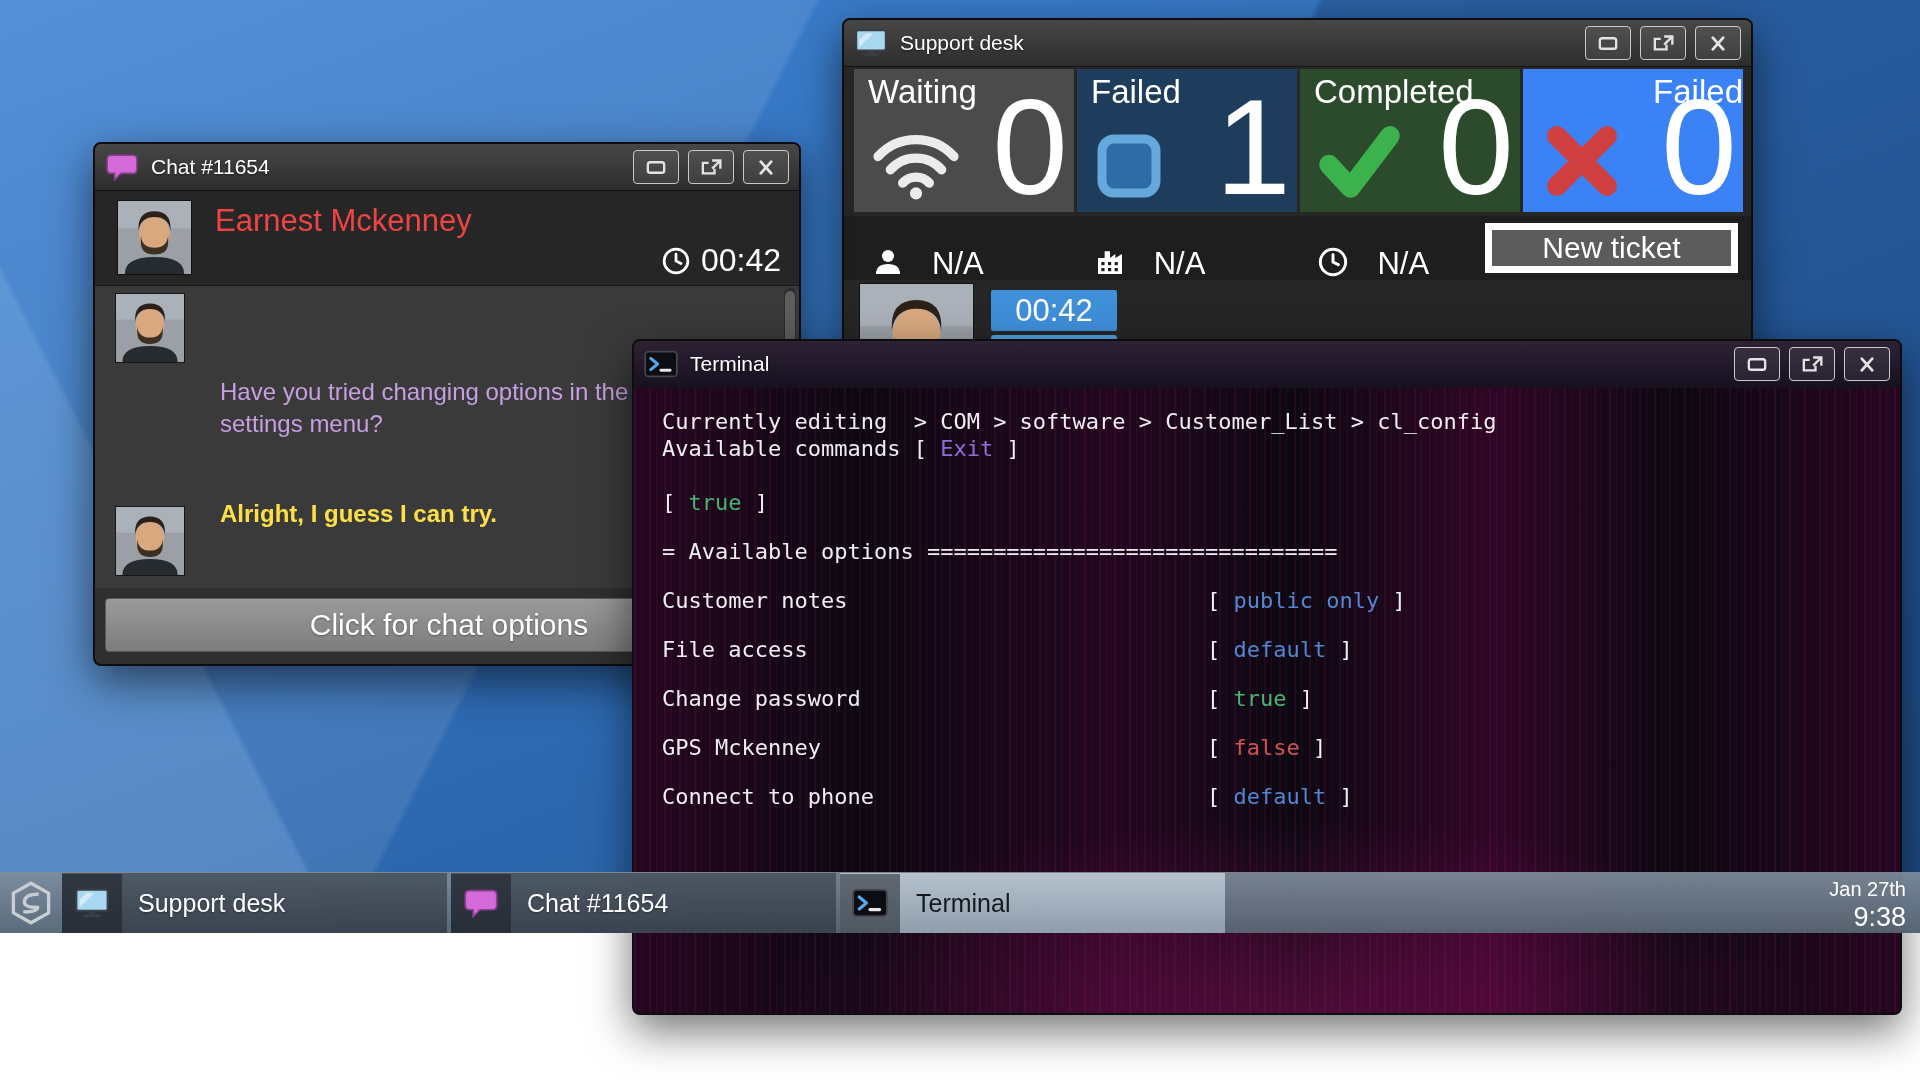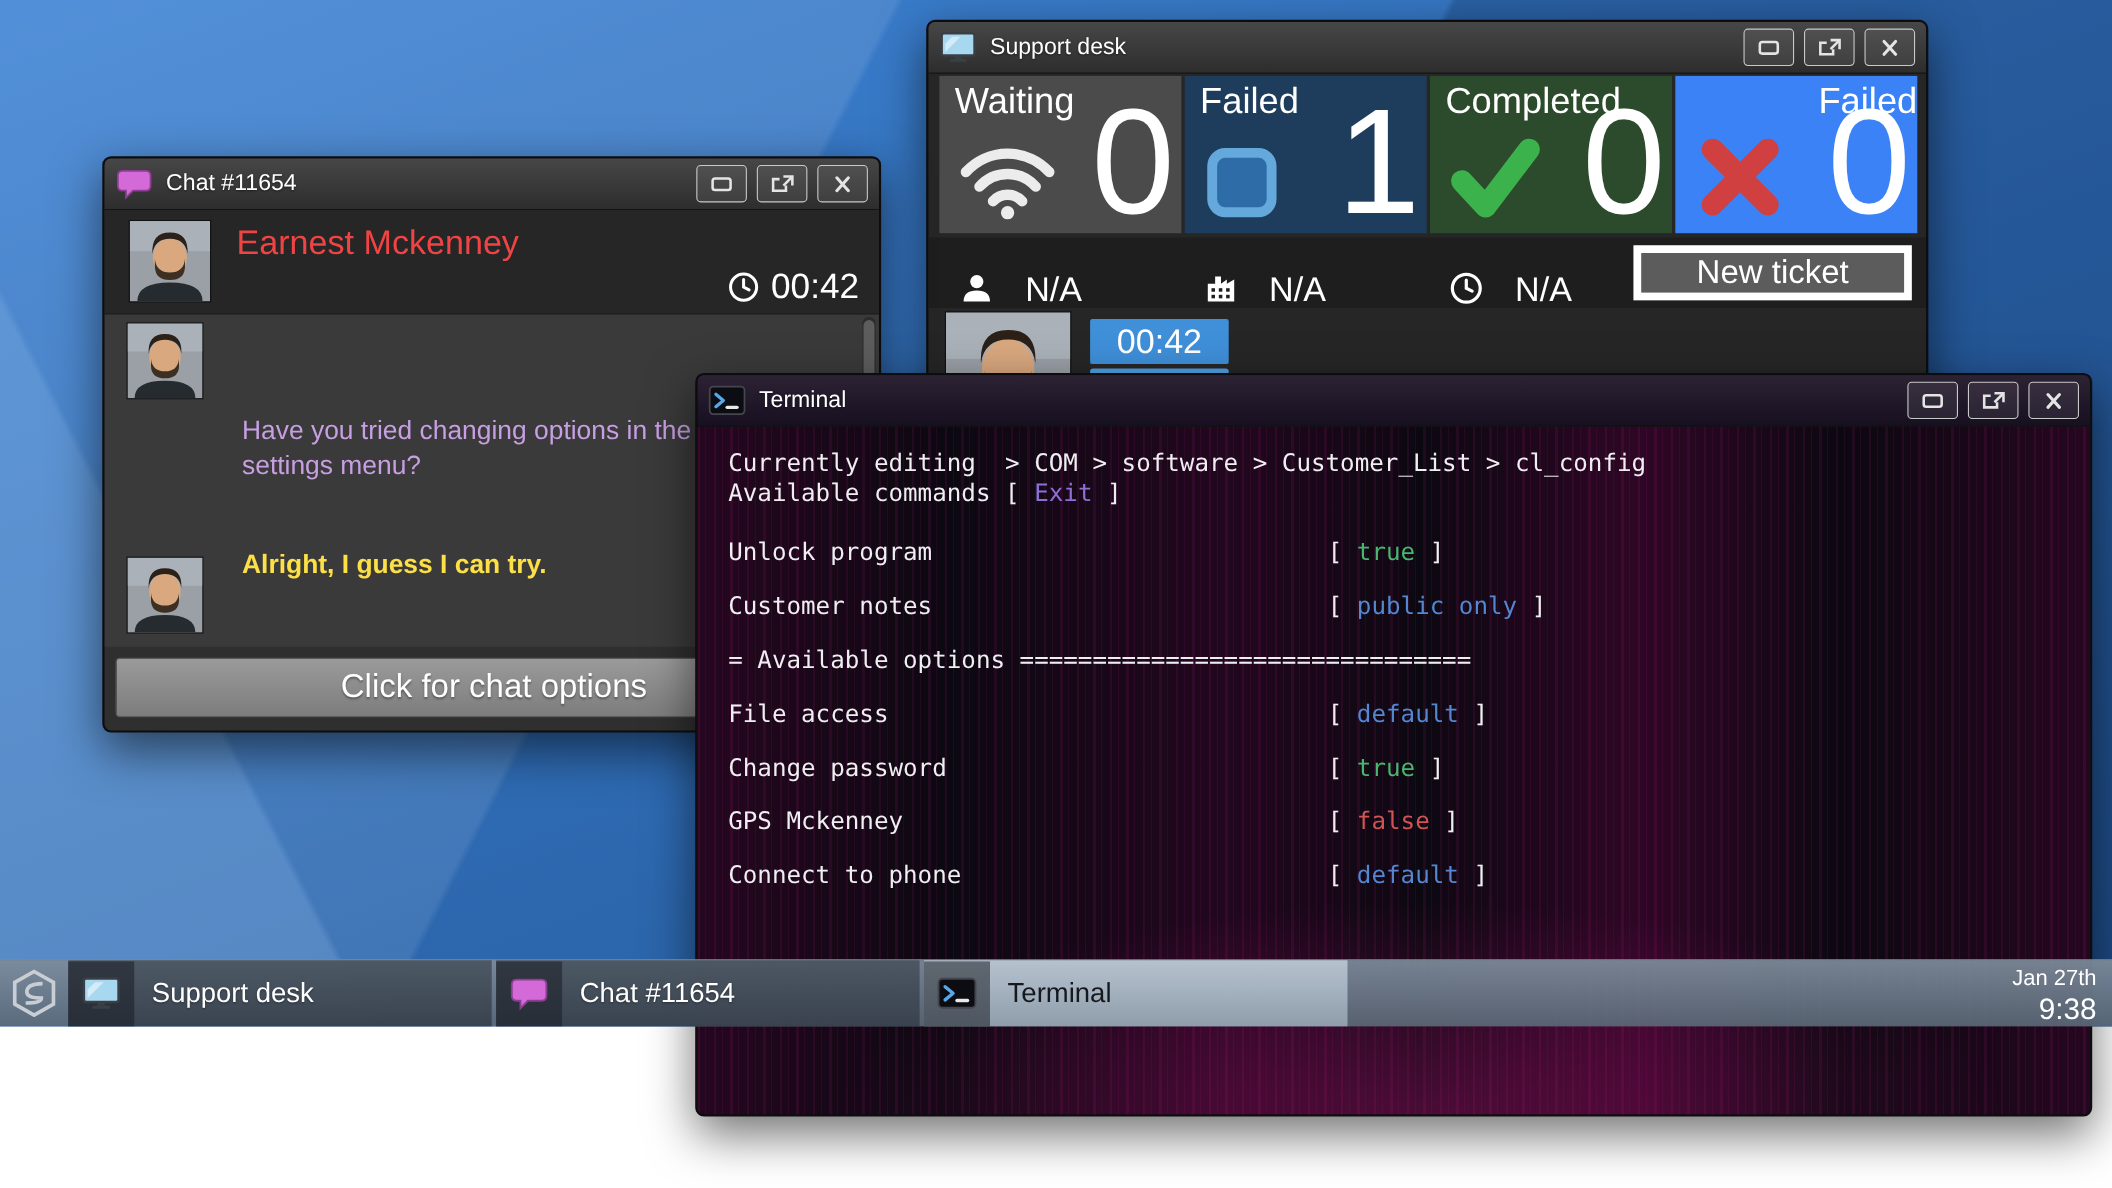--- a/index.html
+++ b/index.html
@@ -345,28 +345,28 @@
           </button>
       </span>
     </div>
 
     <div class="term-body">
       <div class="t-line">Currently editing  &gt; COM &gt; software &gt; Customer_List &gt; cl_config</div>
       <div class="t-line"><span>Available commands [ </span><span class="t-exit" style="color: rgb(141, 111, 216);">Exit</span><span> ]</span></div>
       <div class="t-spacer"></div>
 
       <div class="trow">
-        <span class="tlabel">Unlock program</span><span class="tval"><span>[ </span><span style="color: rgb(73, 181, 110);">true</span><span> ]</span></span>
-      </div>
+        <span class="tval"><span>[ </span><span style="color: rgb(73, 181, 110);">true</span><span> ]</span></span>
+      </div>
+
+      <div class="trow"><span>= Available options ===============================</span></div>
 
       <div class="trow">
         <span class="tlabel">Customer notes</span><span class="tval"><span>[ </span><span style="color: rgb(84, 134, 209);">public only</span><span> ]</span></span>
       </div>
-
-      <div class="trow"><span>= Available options ===============================</span></div>
       <div class="trow">
         <span class="tlabel">File access</span><span class="tval"><span>[ </span><span style="color: rgb(84, 134, 209);">default</span><span> ]</span></span>
       </div>
       <div class="trow">
         <span class="tlabel">Change password</span><span class="tval"><span>[ </span><span style="color: rgb(73, 181, 110);">true</span><span> ]</span></span>
       </div>
       <div class="trow">
         <span class="tlabel">GPS Mckenney</span><span class="tval"><span>[ </span><span style="color: rgb(209, 84, 84);">false</span><span> ]</span></span>
       </div>
       <div class="trow">

